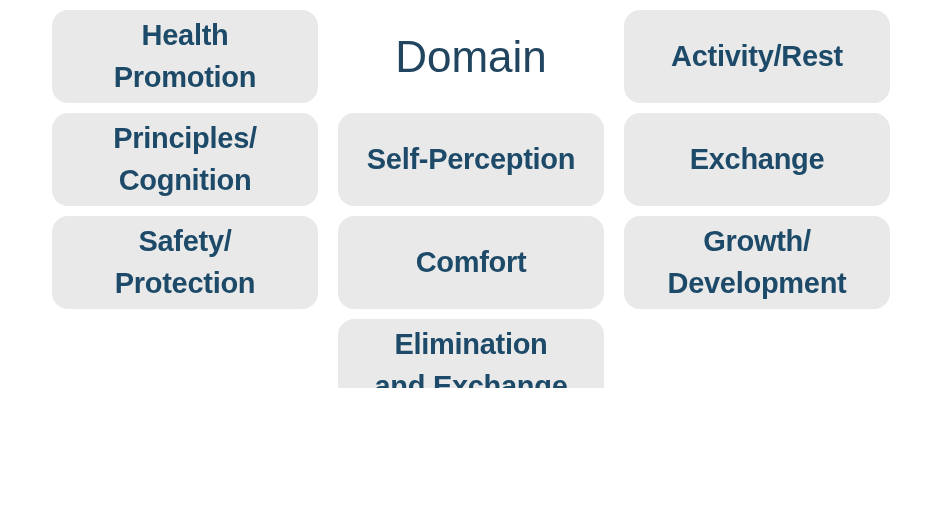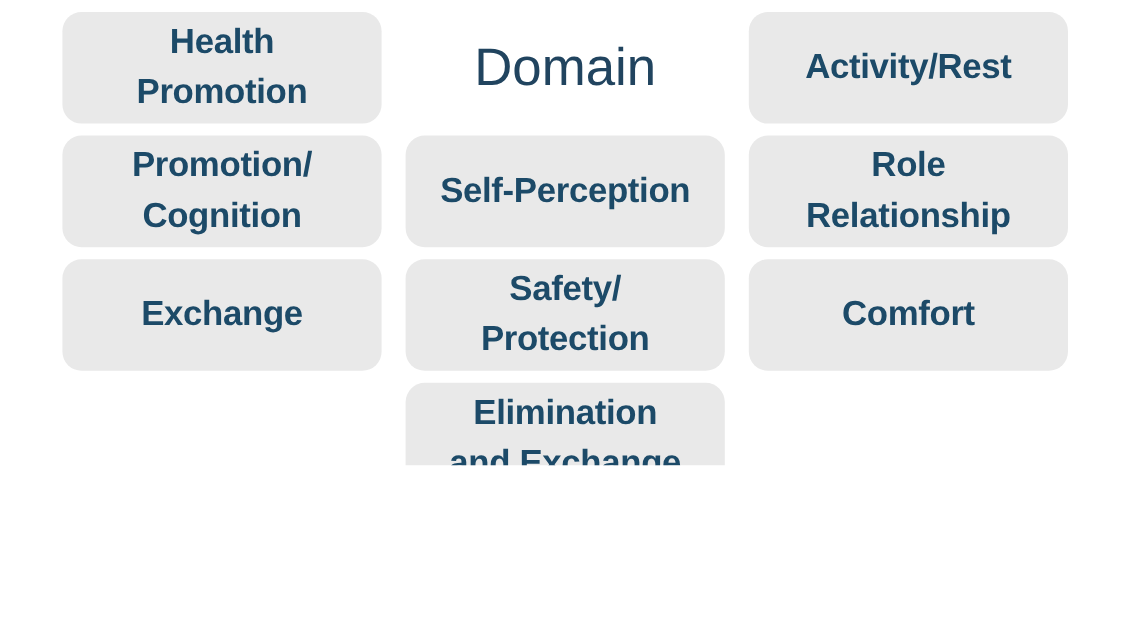--- a/index.html
+++ b/index.html
@@ -55,30 +55,30 @@
 <body>
 
 <div class="canvas">
   <div class="grid">
 
     <div class="card">Health
 Promotion</div>
     <div class="title-cell">Domain</div>
 
     <div class="card">Activity/Rest</div>
-    <div class="card">Promotion/
+    <div class="card">Principles/
 Cognition</div>
     <div class="card">Self-Perception</div>
 
-    <div class="card">Role
-Relationship</div>
     <div class="card">Exchange</div>
 
     <div class="card">Safety/
 Protection</div>
     <div class="card">Comfort</div>
 
+    <div class="card">Growth/
+Development</div>
     <div class="empty-cell"></div>
     <div class="card">Elimination
 and Exchange</div>
 
   </div>
 </div>
 
 </body></html>

